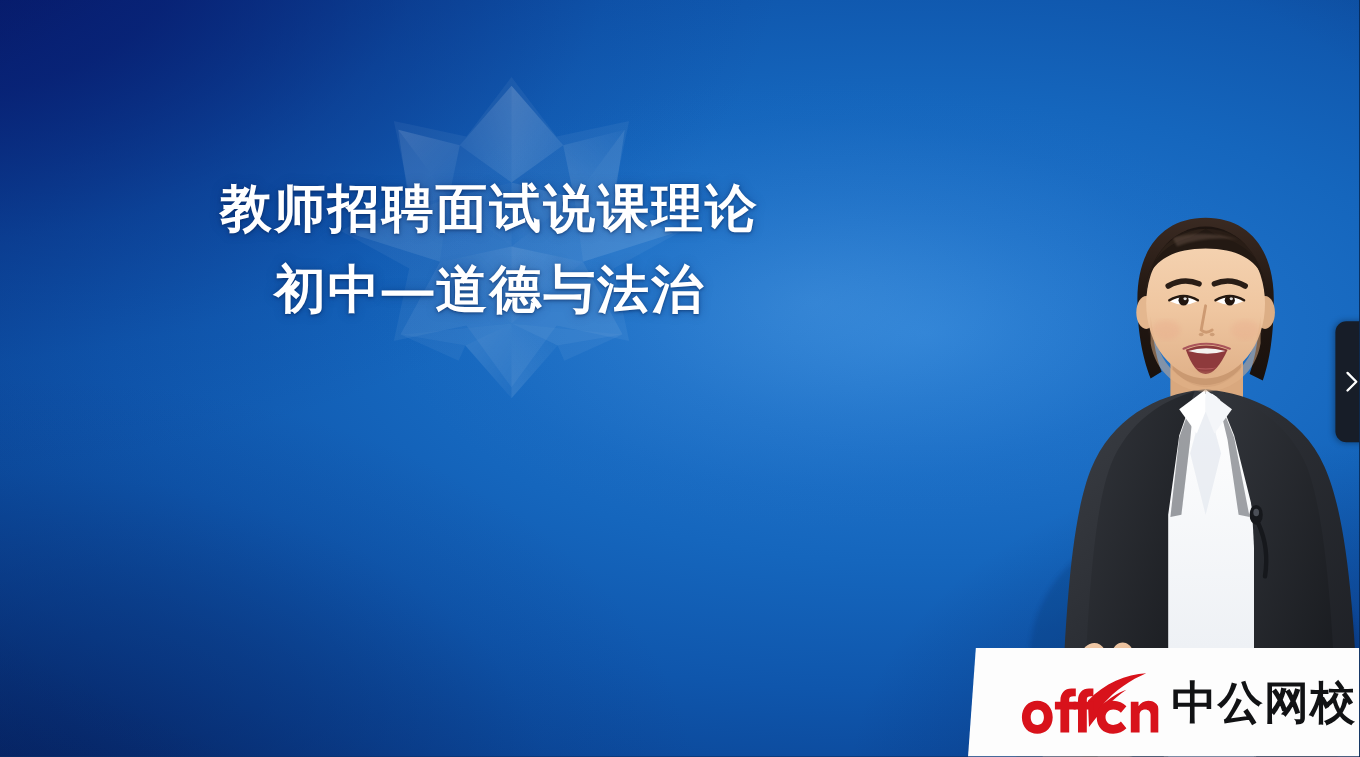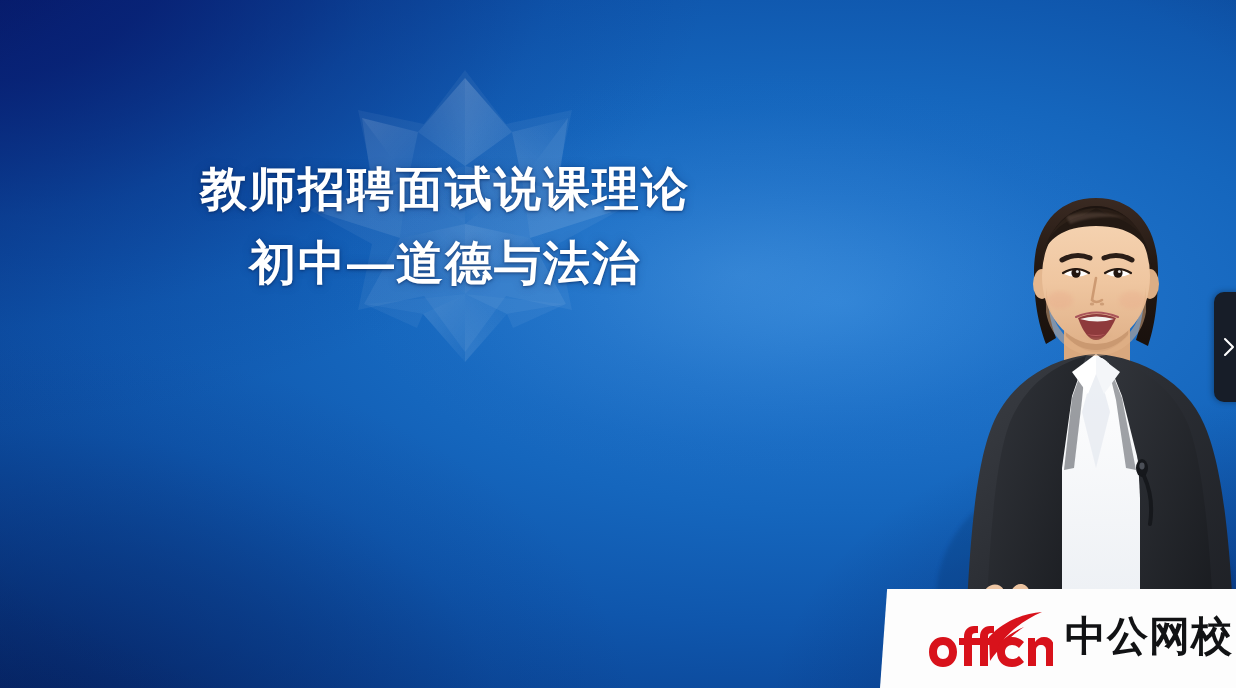--- a/index.html
+++ b/index.html
@@ -158,21 +158,21 @@
     height: 58px;
     flex: none;
   }
   .logo-word {
     color: #111214;
     font-size: 41px;
     font-weight: 700;
     letter-spacing: 1px;
     line-height: 1;
     white-space: nowrap;
-    font-family: Liberation Mono, monospace;
+    font-family: Liberation Serif, serif;
   }
 
   
   .side-panel {
     position: absolute;
     left: 1214px;
     top: 292px;
     width: 30px;
     height: 110px;
     background: #171d28;

